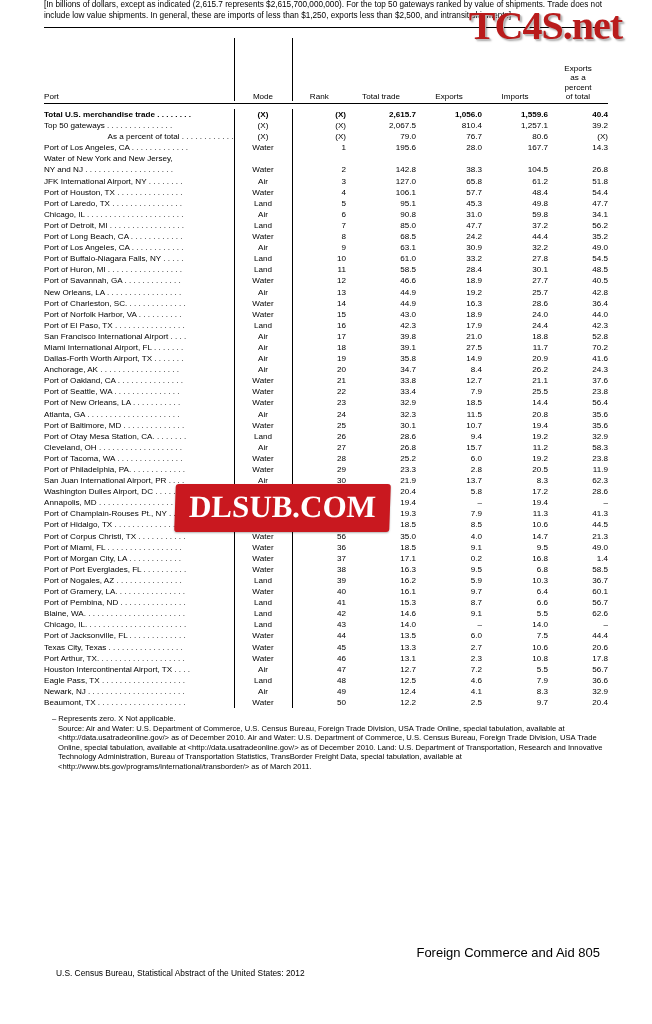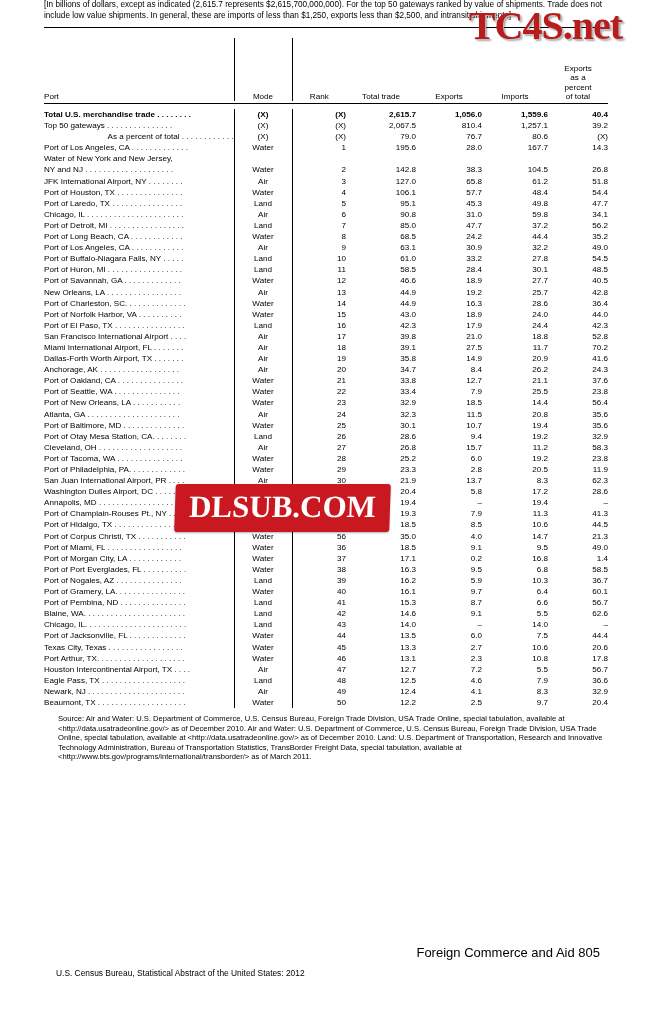--- a/index.html
+++ b/index.html
@@ -693,20 +693,21 @@
           <td class="num">50</td>
           <td class="num">12.2</td>
           <td class="num">2.5</td>
           <td class="num">9.7</td>
           <td class="num">20.4</td>
         </tr>
       </tbody>
   </table>
 
   <div class="footnotes">
+    <div class="indent">– Represents zero. X Not applicable.</div>
     <div class="src">Source: Air and Water: U.S. Department of Commerce, U.S. Census Bureau, Foreign Trade Division, USA Trade Online, special tabulation, available at &lt;http://data.usatradeonline.gov/&gt; as of December 2010. Air and Water: U.S. Department of Commerce, U.S. Census Bureau, Foreign Trade Division, USA Trade Online, special tabulation, available at &lt;http://data.usatradeonline.gov/&gt; as of December 2010. Land: U.S. Department of Transportation, Research and Innovative Technology Administration, Bureau of Transportation Statistics, TransBorder Freight Data, special tabulation, available at &lt;http://www.bts.gov/programs/international/transborder/&gt; as of March 2011.</div>
   </div>
 
   <div class="pagefoot">
     <div class="right">Foreign Commerce and Aid  805</div>
     <div class="left">U.S. Census Bureau, Statistical Abstract of the United States: 2012</div>
   </div>
 
 </div>
 

